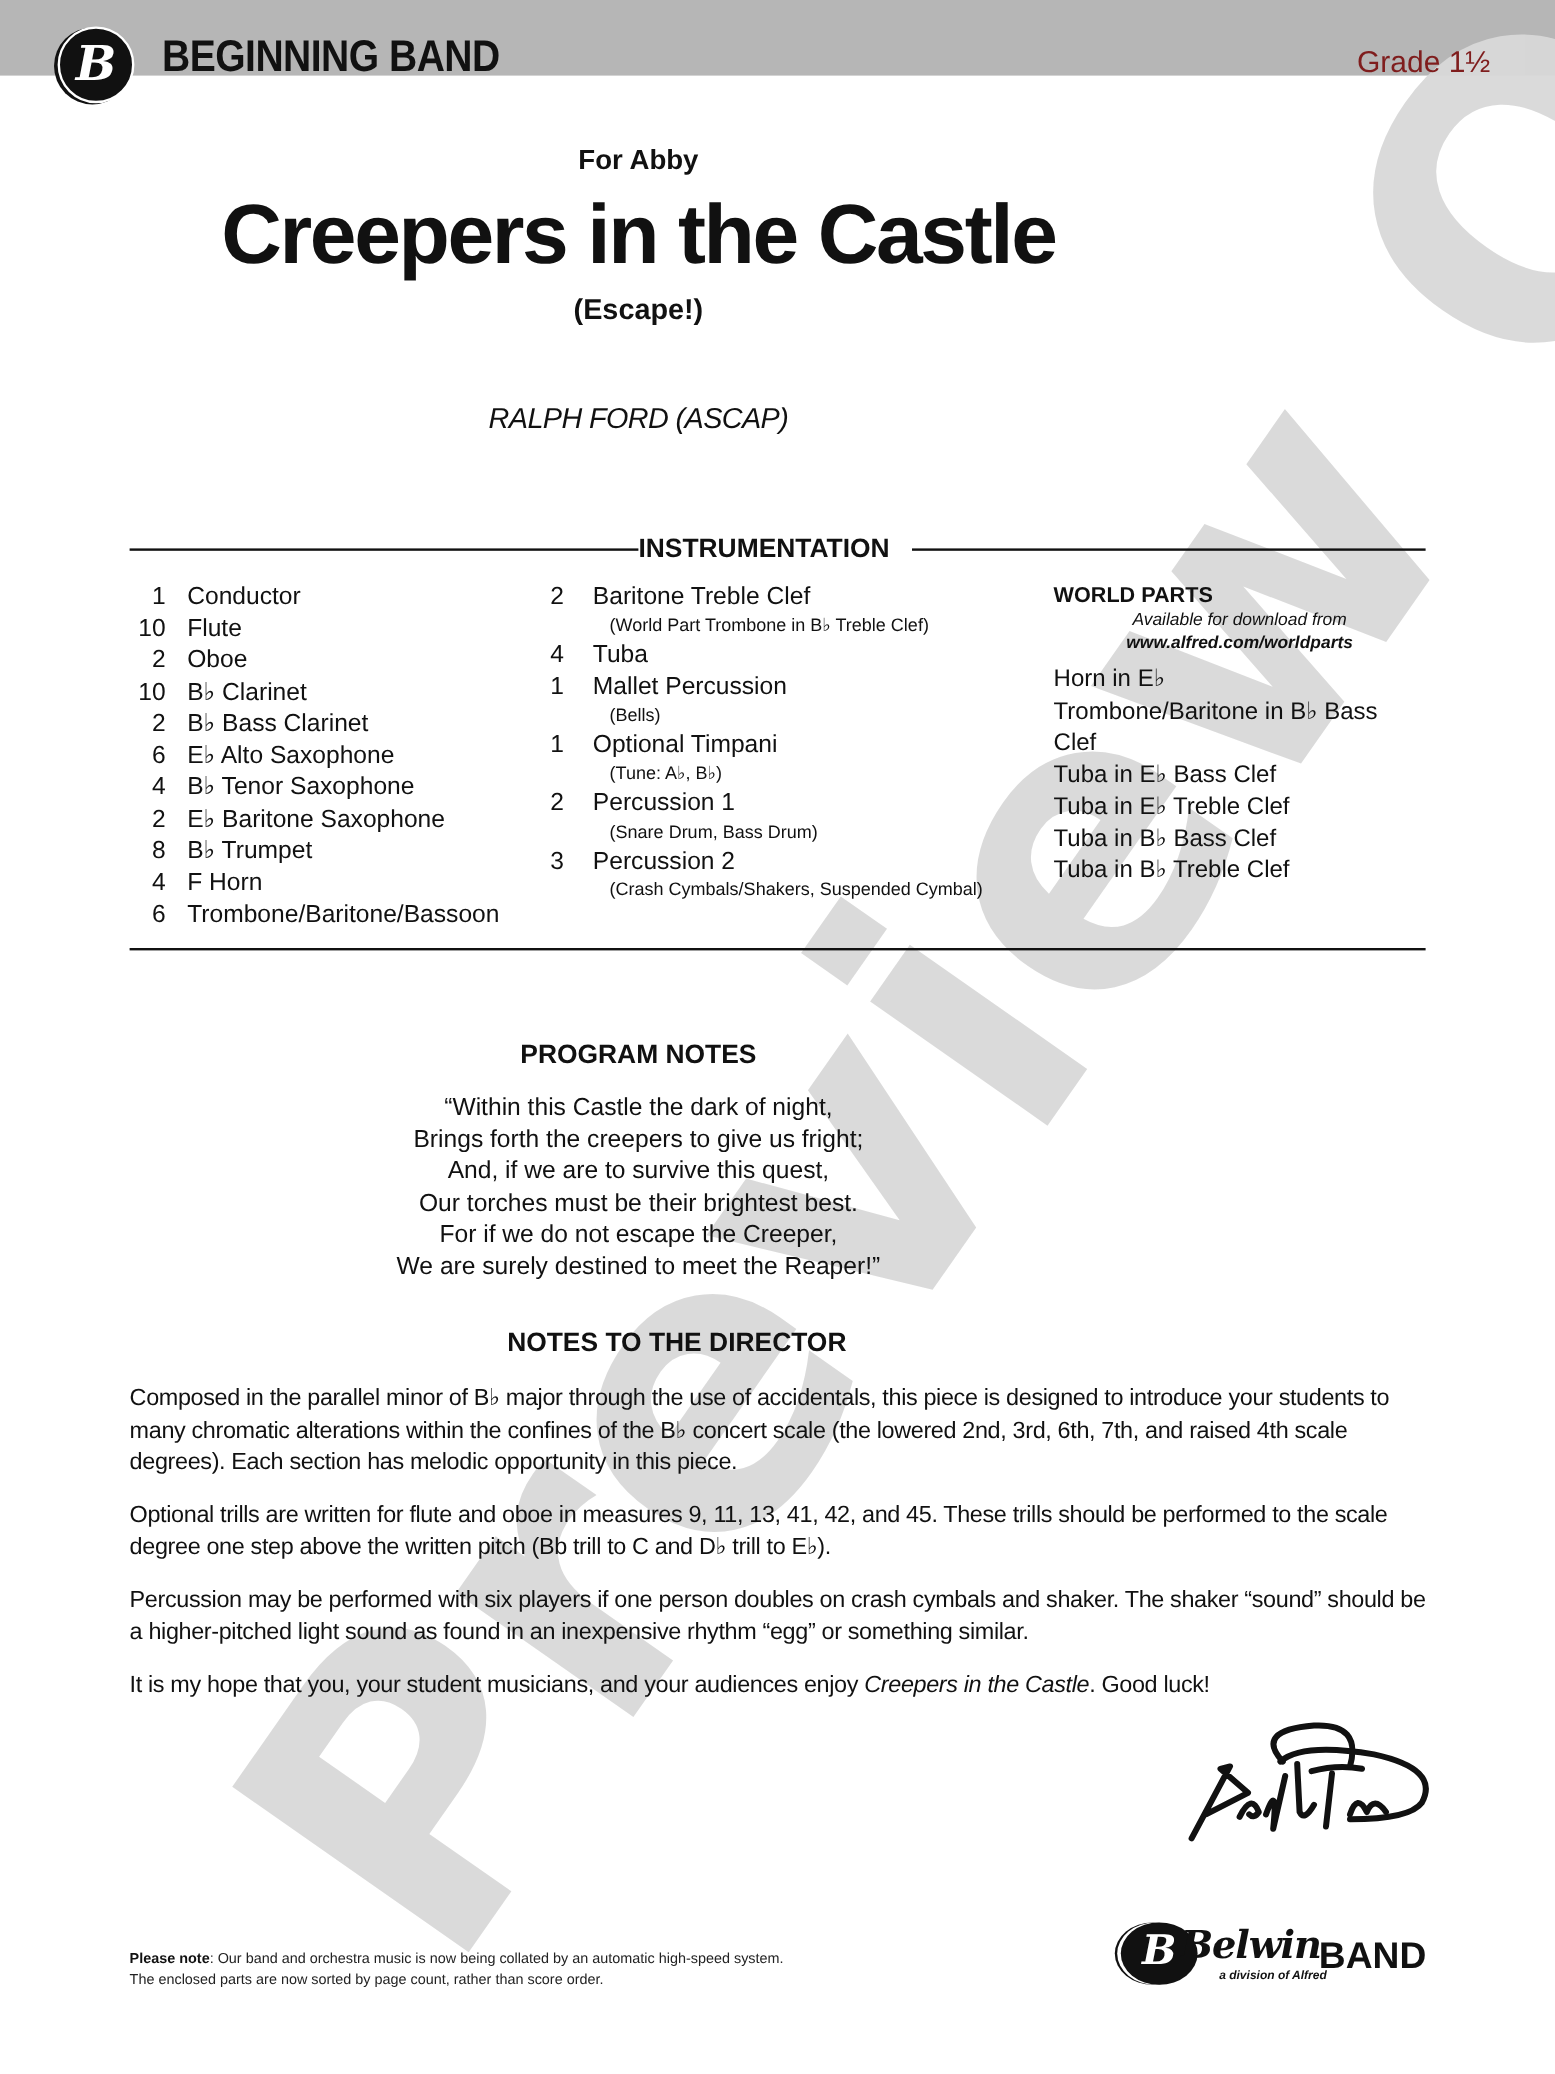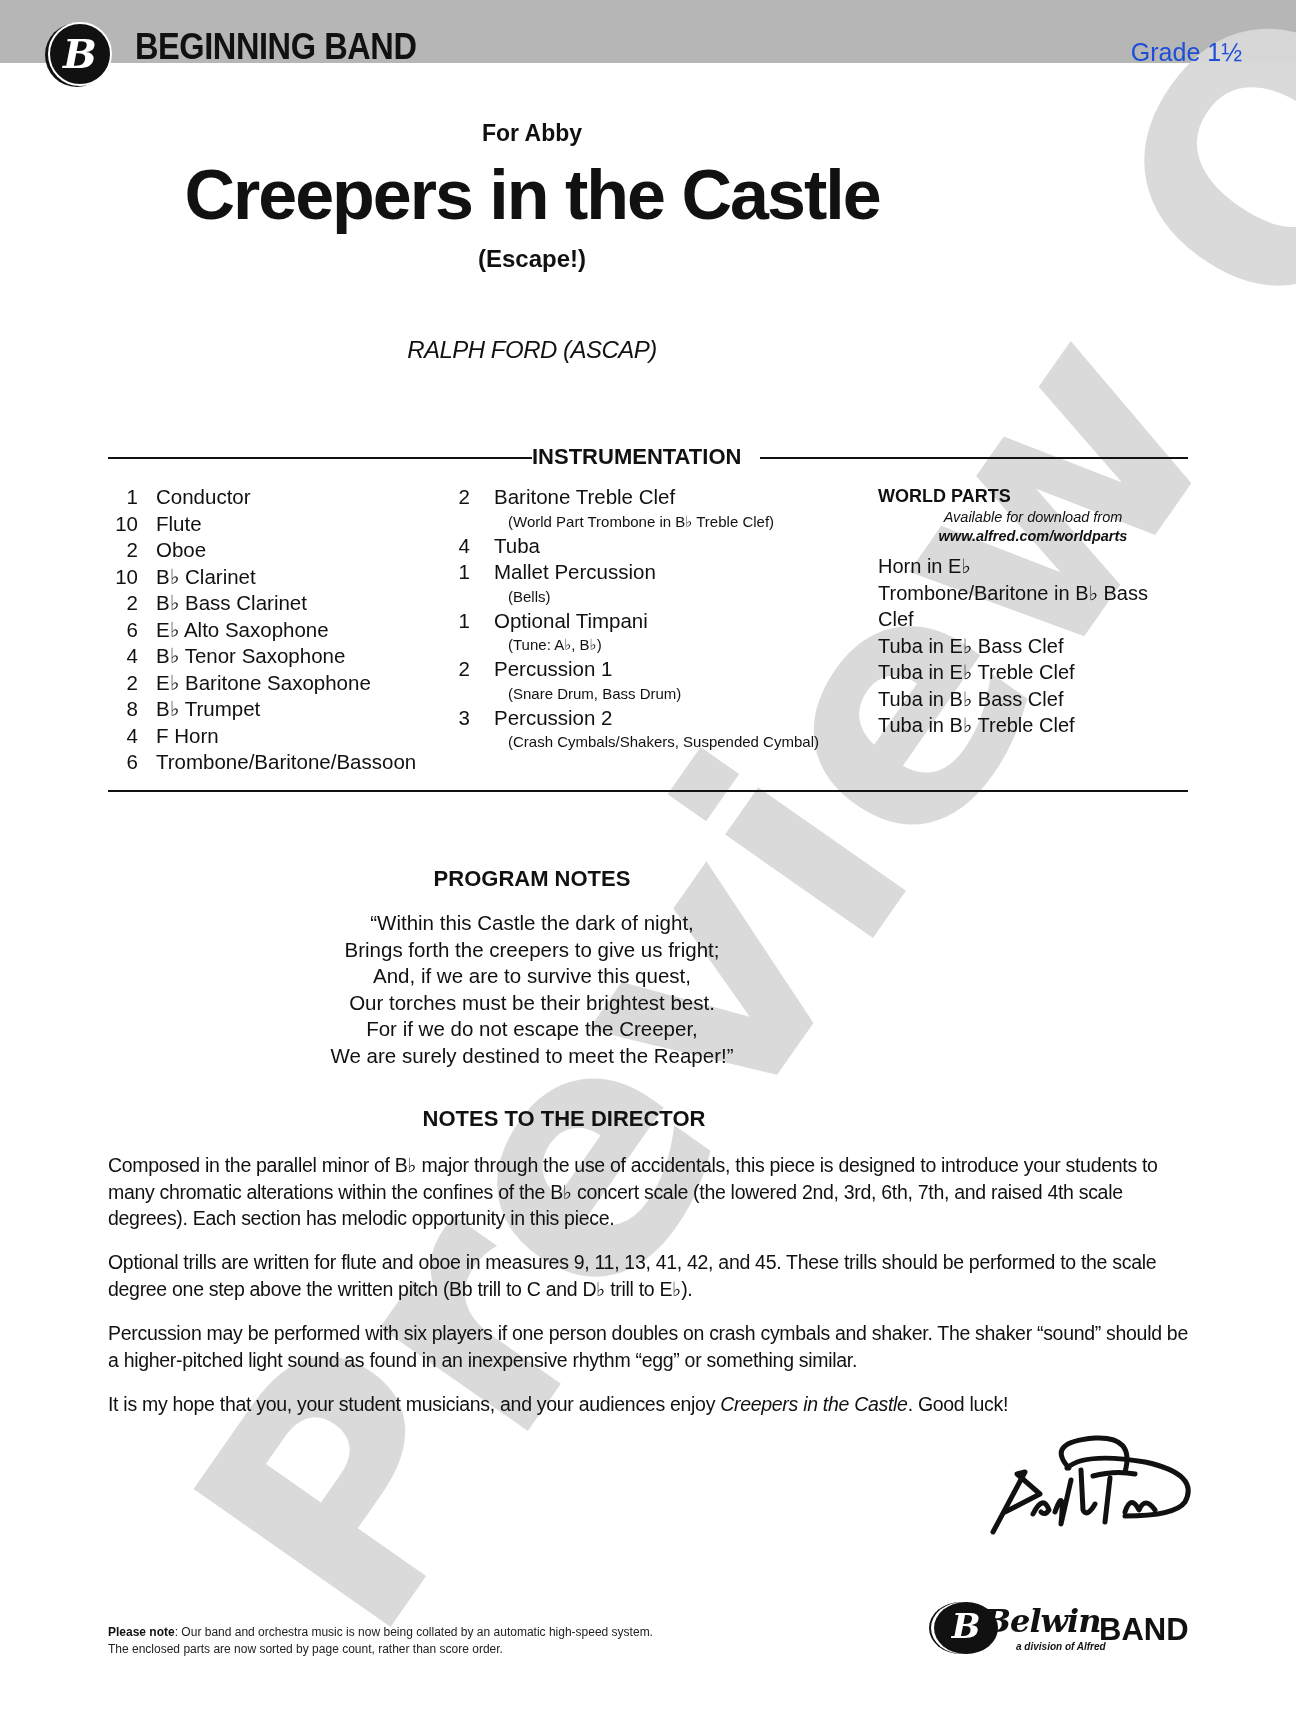--- a/index.html
+++ b/index.html
@@ -21,21 +21,21 @@
       position: absolute; left: 0; top: 0; width: 60px; height: 60px; line-height: 60px;
       text-align: center; color: #fff; font-family: "DejaVu Serif", serif;
       font-style: italic; font-size: 40px; font-weight: bold;
     }
     .band-title {
       position: absolute; left: 135px; top: 26px; font-size: 37px; font-weight: bold;
       letter-spacing: -0.5px; transform: scaleX(0.88); transform-origin: left top; color: #111;
       font-family: "Liberation Sans Narrow", "Liberation Sans", sans-serif;
     }
     .grade {
-      position: absolute; right: 54px; top: 38px; font-size: 25px; color: #1d4ed8;
+      position: absolute; right: 54px; top: 38px; font-size: 25px; color: #7f1d1d;
     }
     .watermark {
       position: absolute; left: -40px; top: 780px; width: 1500px;
       transform: rotate(-55deg); transform-origin: center center;
       font-size: 330px; font-weight: bold; color: #d9d9d9; opacity: 0.95;
       white-space: nowrap; text-align: center; pointer-events: none; z-index: 0;
       font-family: "DejaVu Sans", sans-serif;
     }
     .content { position: absolute; left: 0; top: 0; width: 1296px; height: 1728px; z-index: 1; }
     .center { position: absolute; left: 0; width: 1064px; text-align: center; }

